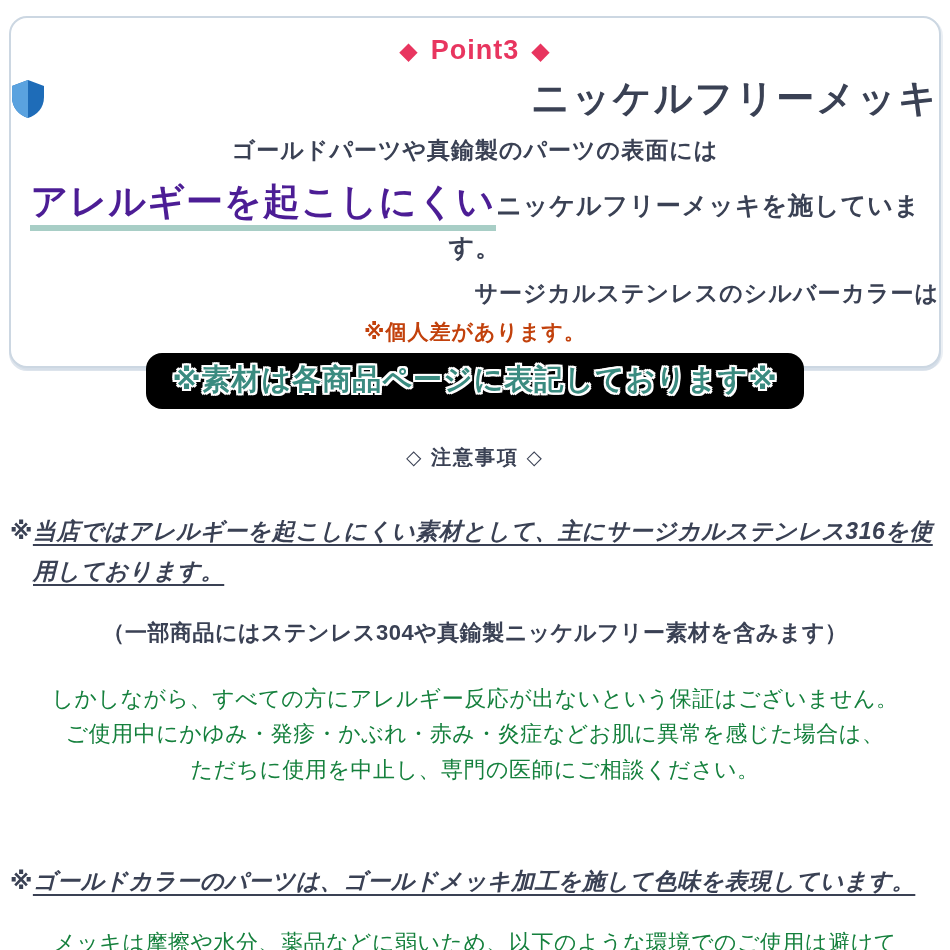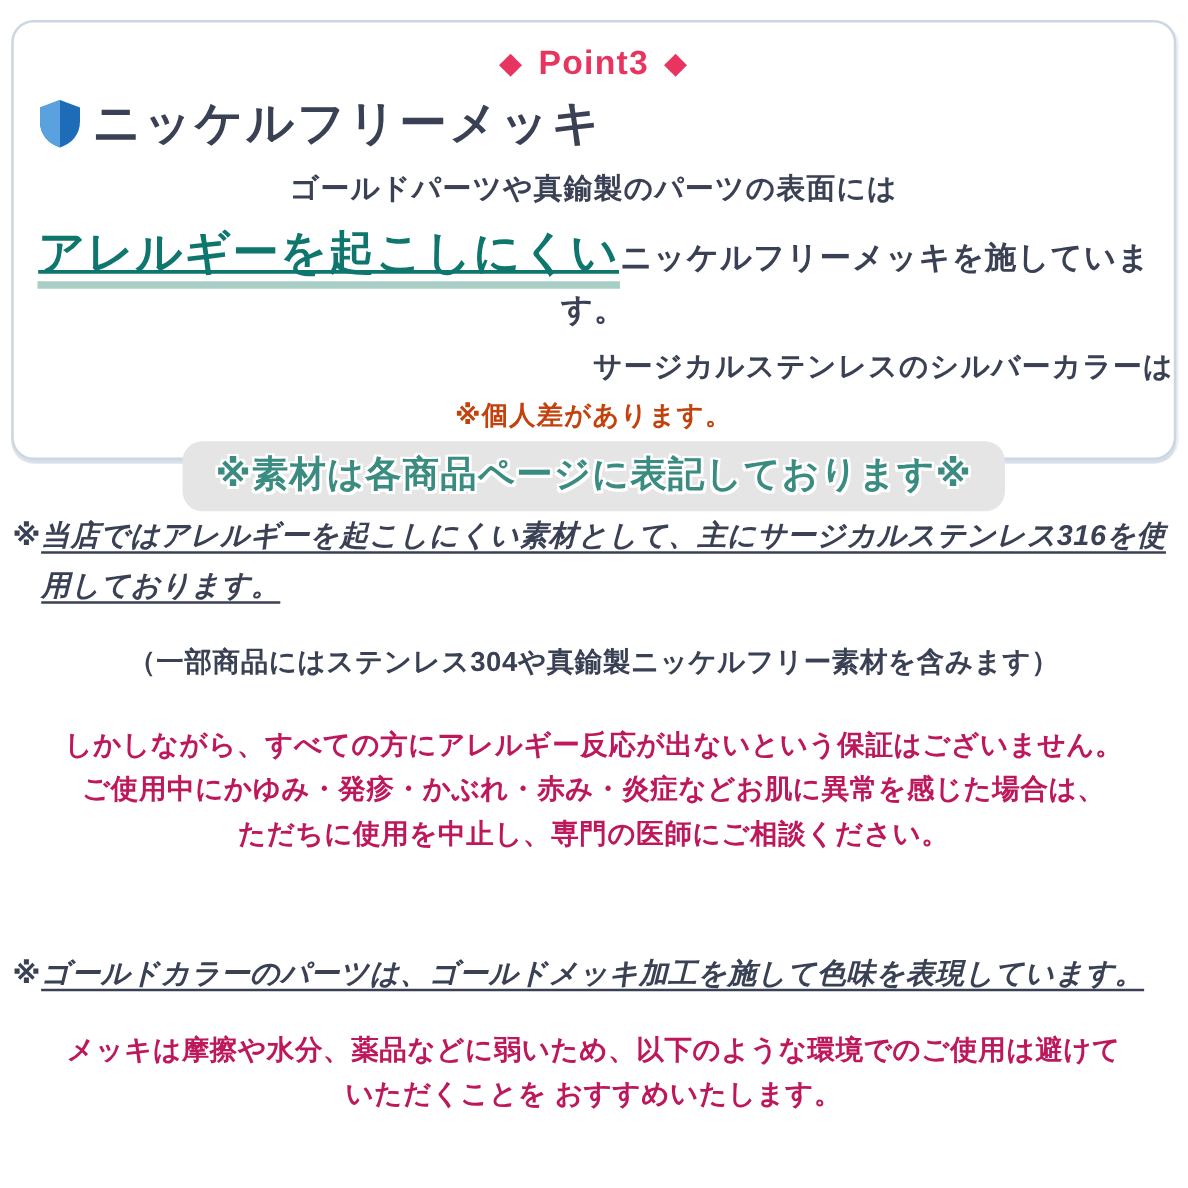--- a/index.html
+++ b/index.html
@@ -21,41 +21,40 @@
     background: #ffffff;
     text-align: center;
     padding-top: 17px;
   }
   .point-badge {
     display: flex; align-items: center; justify-content: center; gap: 12px;
     color: #e8355f; font-weight: 800; font-size: 27px; letter-spacing: 1px;
   }
   .point-badge .diamond { font-size: 24px; }
   .card-title-row {
-    display: flex; align-items: center; justify-content: flex-start; gap: 9px;
+    display: flex; align-items: center; justify-content: space-between; gap: 9px;
     margin-top: 7px;
-    padding-left: 20px;
   }
   .card-title { font-size: 38px; font-weight: 800; letter-spacing: 2px; }
   .shield { width: 34px; height: 40px; display: block; }
   .card-line { font-size: 23px; font-weight: 800; letter-spacing: 1px; }
   .card-line.l1 { margin-top: 11px; }
   .hl-row { margin-top: 15px; }
   .hl {
-    font-size: 37px; font-weight: 800; color: #0f766e; letter-spacing: 1px;
+    font-size: 37px; font-weight: 800; color: #4c1d95; letter-spacing: 1px;
     border-bottom: 6px solid #a8cec6; padding: 0 1px 1px;
-    display: inline-block; line-height: 1.15; text-decoration: underline;
+    display: inline-block; line-height: 1.15;
   }
   .hl-suffix { font-size: 25px; font-weight: 800; letter-spacing: 1px; }
   .card-line.l2 { margin-top: 14px; text-align: right; }
   .card-line.l3 { margin-top: 9px; }
   .red-note { margin-top: 9px; font-size: 21px; font-weight: 800; color: #c2410c; letter-spacing: 1px; }
   .pill {
     display: inline-block; margin-top: 7px;
-    background: #e5e5e5; border-radius: 16px;
+    background: #000000; border-radius: 16px;
     padding: 7px 26px 9px;
     font-size: 29px; font-weight: 800; letter-spacing: 1px;
     color: #3a8b80;
     text-shadow: -2px -2px 0 #fff, 2px -2px 0 #fff, -2px 2px 0 #fff, 2px 2px 0 #fff,
                  0 -2px 0 #fff, 0 2px 0 #fff, -2px 0 0 #fff, 2px 0 0 #fff;
   }
 
   
   .notice-heading {
     margin-top: 76px; text-align: center;
@@ -63,21 +62,21 @@
   }
   u { text-decoration: underline; text-underline-offset: 5px; text-decoration-thickness: 2px; }
   .note-item {
     margin: 40px 8px 0 10px;
     font-size: 23px; font-weight: 800; letter-spacing: .5px;
     line-height: 1.75; text-align: left;
     padding-left: 1em; text-indent: -1em; font-style: italic;
   }
   .note-item.second { margin-top: 78px; line-height: 1.4; }
   .sub-note { margin-top: 26px; text-align: center; font-size: 22px; font-weight: 800; letter-spacing: .5px; }
-  .warning { margin-top: 33px; text-align: center; color: #be185d; font-size: 22px; font-weight: 700; line-height: 1.62; letter-spacing: .5px; }
+  .warning { margin-top: 33px; text-align: center; color: #15803d; font-size: 22px; font-weight: 400; line-height: 1.62; letter-spacing: .5px; }
   .warning.second { margin-top: 27px; }
 </style>
 </head>
 <body>
 
 <section class="card">
   <div class="point-badge">
     <span class="diamond">◆</span>
     <span>Point3</span>
     <span class="diamond">◆</span>
@@ -102,20 +101,21 @@
   <div class="card-line l2">サージカルステンレスのシルバーカラーは</div>
 
   <div class="red-note">※個人差があります。</div>
 
   <div>
     <span class="pill">※素材は各商品ページに表記しております※</span>
   </div>
 </section>
 
 <section>
+  <h2 class="notice-heading">◇ 注意事項 ◇</h2>
 
   <p class="note-item"><span>※</span><u>当店ではアレルギーを起こしにくい素材として、主にサージカルステンレス316を使用しております。</u></p>
 
   <p class="sub-note">（一部商品にはステンレス304や真鍮製ニッケルフリー素材を含みます）</p>
 
   <div class="warning">
     <div>しかしながら、すべての方にアレルギー反応が出ないという保証はございません。</div>
     <div>ご使用中にかゆみ・発疹・かぶれ・赤み・炎症などお肌に異常を感じた場合は、</div>
     <div>ただちに使用を中止し、専門の医師にご相談ください。</div>
   </div>

